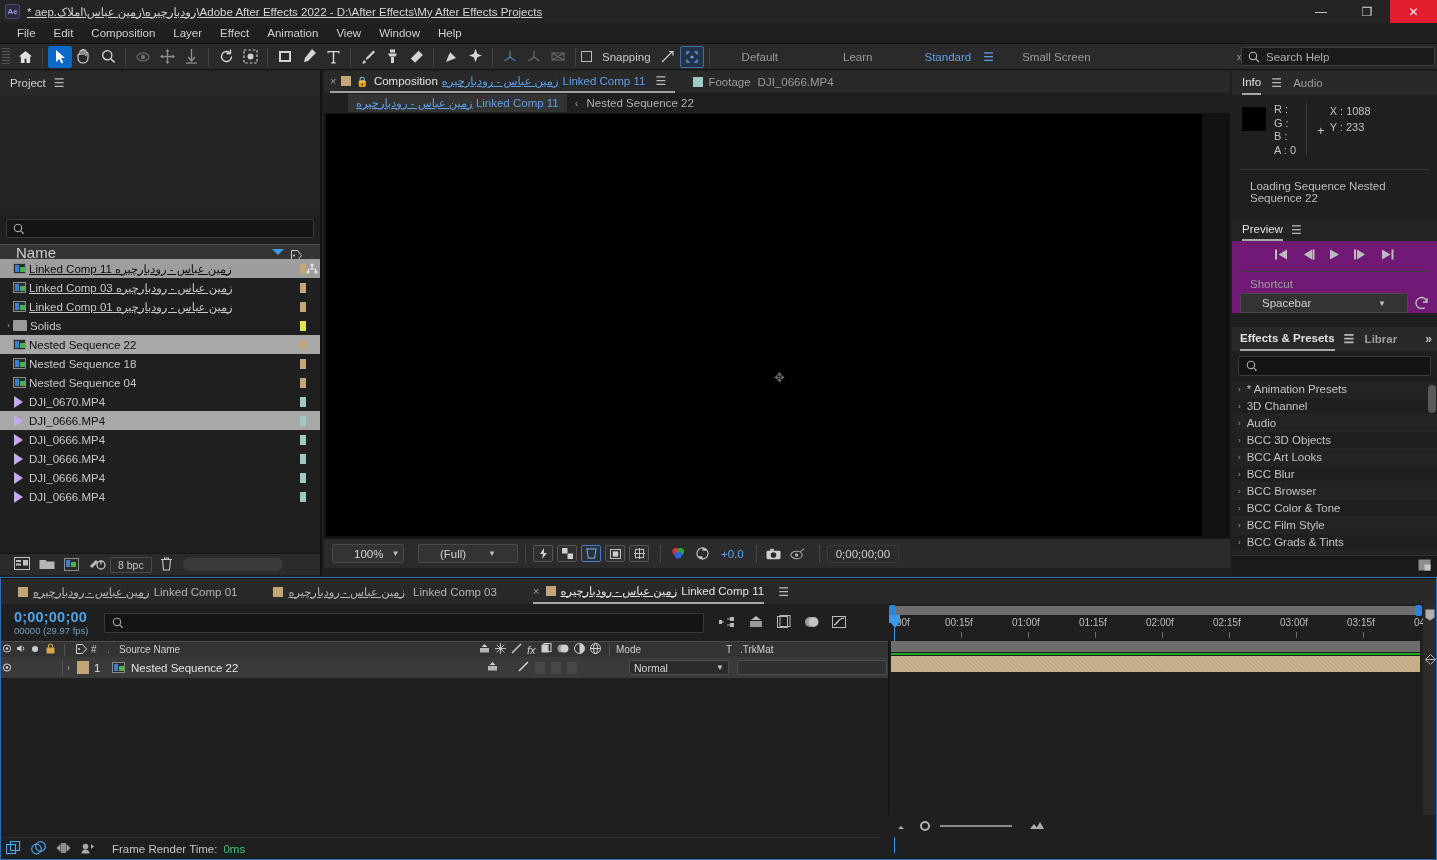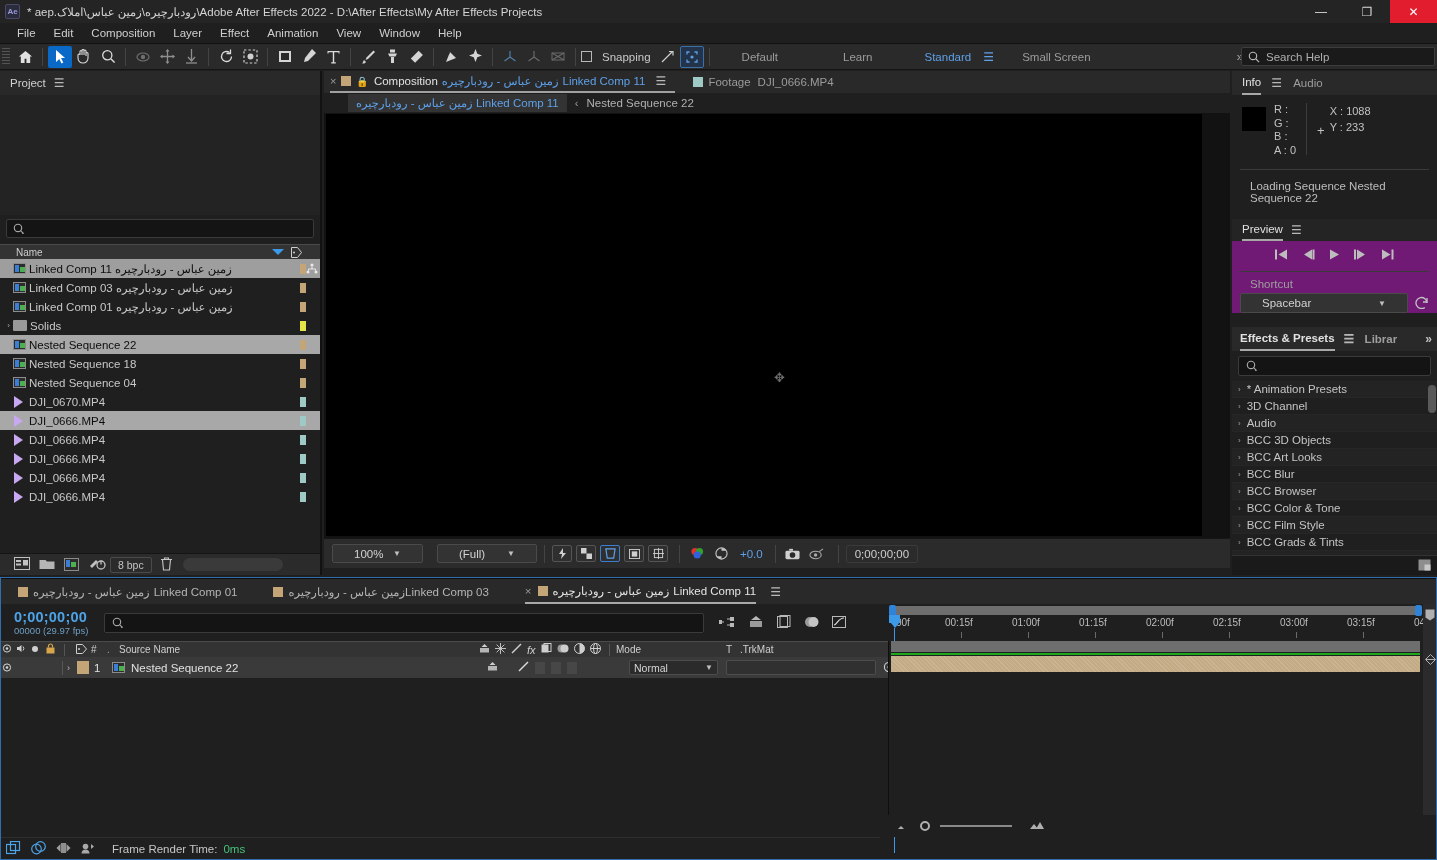--- a/index.html
+++ b/index.html
@@ -75,21 +75,21 @@
   .panel-tabbar { height: 24px; background: #292929; display: flex; align-items: center; padding-left: 10px; }
   .panel-tab { font-size: 11.5px; color: #d0d0d0; padding-right: 8px; }
   .hamburger { display: inline-block; width: 12px; color: #b8b8b8; font-size: 12px; line-height: 1; }
   .proj-blank { height: 120px; background: #232323; }
   .proj-search {
     margin: 4px 6px 0 6px; height: 19px; background: #141414; border: 1px solid #3a3a3a;
     border-radius: 2px; display: flex; align-items: center; padding-left: 6px;
   }
   .col-head {
     margin-top: 6px; height: 15px; background: #333; display: flex; align-items: center;
-    font-size: 10px; color: #cfcfcf; border-top: 1px solid #4a4a4a; position: relative;
+    font-size: 15px; color: #cfcfcf; border-top: 1px solid #4a4a4a; position: relative;
   }
   .col-name { padding-left: 16px; }
   .sort-arrow { position: absolute; right: 36px; top: 4px; width: 0; height: 0;
     border-left: 6px solid transparent; border-right: 6px solid transparent; border-top: 6px solid #3c9ae8; }
   .col-tag { position: absolute; right: 18px; top: 2px; }
   .proj-list { height: 290px; overflow: hidden; }
   .proj-row { height: 19px; display: flex; align-items: center; position: relative; padding-left: 4px; }
   .proj-row.sel { background: #9e9e9e; color: #0d0d0d; }
   .proj-row.sel2 { background: #a8a8a8; color: #0d0d0d; }
   .proj-row .rlabel { font-size: 11.5px; padding-left: 3px; white-space: nowrap; }
@@ -211,21 +211,21 @@
   .rail-btn { width: 14px; height: 22px; display: flex; align-items: center; justify-content: center; color: #b0b0b0; font-size: 10px; }
   .tl-zoombar { position: absolute; left: 888px; bottom: 0; width: 549px; height: 22px; background: #1f1f1f; display: flex; align-items: center; padding-left: 8px; gap: 10px; }
   .zoom-track { width: 72px; height: 2px; background: #8a8a8a; }
   .zoom-knob { width: 10px; height: 10px; border: 2px solid #b0b0b0; border-radius: 50%; background: transparent; }
 
   
   .statusbar { position: absolute; left: 0; bottom: 0; width: 880px; height: 23px; background: #1f1f1f; display: flex; align-items: center; padding-left: 6px; gap: 10px; border-top: 1px solid #2e2e2e; }
   .sb-text { font-size: 11.5px; color: #c6c6c6; margin-left: 6px; }
   .sb-val { color: #46c27a; }
   .focus-border { position: absolute; left: 0; top: 577px; width: 1437px; height: 283px; border: 1px solid #2f6fb0; pointer-events: none; }
-  .rtl { direction: rtl; unicode-bidi: embed; }
+  .rtl { direction: rtl; unicode-bidi: embed; text-decoration: underline; }
 </style>
 </head>
 <body>
 
 <div class="app">
 
   <div class="titlebar">
     <div class="ae-logo">Ae</div>
     <div class="title-text rtl">Adobe After Effects 2022 - D:\After Effects\My After Effects Projects\رودبارچیره\زمین عباس\املاک.aep *</div>
     <div class="win-btns">
@@ -581,21 +581,21 @@
         <span>Linked Comp 11</span>
       </span>
       <span class="crumb-sep">‹</span>
       <span class="crumb-plain">Nested Sequence 22</span>
     </div>
     <div class="comp-canvas">
       <div class="canvas-black"></div>
       <div class="center-marker">✥</div>
     </div>
     <div class="comp-bottombar">
-      <div class="dd" style="width:91px">
+      <div class="dd" style="width:72px">
         <span>100%</span>
         <span class="caret">▼</span>
       </div>
       <div class="dd" style="width:100px;margin-left:14px">
         <span>(Full)</span>
         <span class="caret">▼</span>
       </div>
       <div class="vsep"></div>
       <div class="vbtn">
         <svg width="11" height="11" viewBox="0 0 11 11">
@@ -811,21 +811,21 @@
   <div class="timeline">
     <div class="tl-tabs">
       <div class="tl-tab">
         <span class="swatch"></span>
         <span class="rtl">زمین عباس - رودبارچیره</span>
         <span style="margin-left:4px">Linked Comp 01</span>
       </div>
       <div class="tl-tab">
         <span class="swatch"></span>
         <span class="rtl">زمین عباس - رودبارچیره</span>
-        <span style="margin-left:0">Linked Comp 03</span>
+        <span style="margin-left:8px">Linked Comp 03</span>
       </div>
       <div class="tl-tab active">
         <span style="color:#9a9a9a;margin-right:6px">×</span>
         <span class="swatch"></span>
         <span class="rtl">زمین عباس - رودبارچیره</span>
         <span style="margin-left:4px">Linked Comp 11</span>
       </div>
       <span class="hamburger" style="margin-left:6px">☰</span>
     </div>
 
@@ -990,21 +990,21 @@
         <span style="width:8px"></span>
         <span>
           <svg width="11" height="11" viewBox="0 0 11 11">
               <path d="M1 10L10 1" stroke="#dcdcdc" stroke-width="1.5"></path>
             </svg>
         </span>
         <span style="width:10px;height:12px;background:#474747;display:inline-block"></span>
         <span style="width:10px;height:12px;background:#474747;display:inline-block"></span>
         <span style="width:10px;height:12px;background:#474747;display:inline-block"></span>
       </span>
-      <div class="mini-dd" style="width:89px;margin-left:4px">
+      <div class="mini-dd" style="width:100px;margin-left:4px">
         <span>Normal</span>
         <span class="caret" style="margin-left:4px">▼</span>
       </div>
       <span style="width:8px"></span>
       <div class="mini-dd" style="width:150px;background:#303030;justify-content:flex-start">
         <span></span>
       </div>
       <span style="width:14px;text-align:center;margin-left:6px;color:#cfcfcf">
         <svg width="12" height="12" viewBox="0 0 12 12">
             <circle cx="6" cy="6" r="4.6" fill="none" stroke="#cfcfcf" stroke-width="1.1"></circle>

